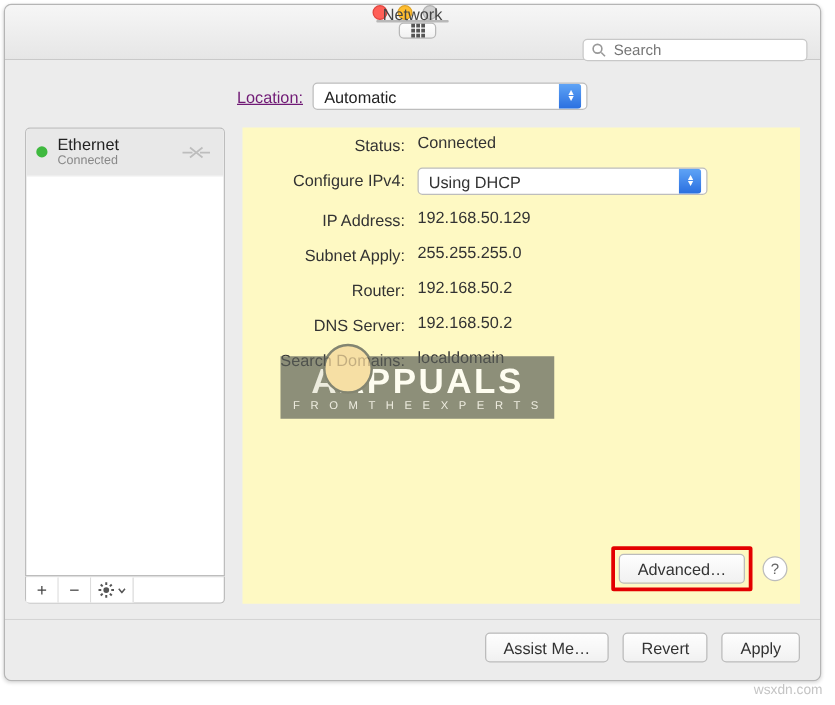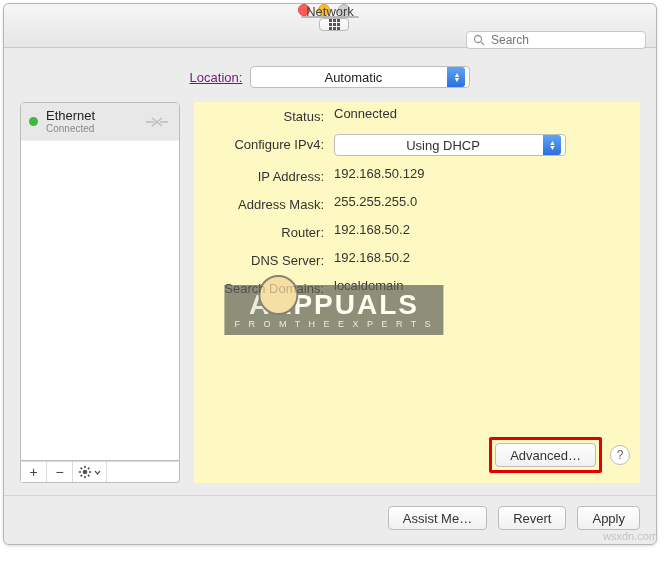--- a/index.html
+++ b/index.html
@@ -72,21 +72,21 @@
     height:22px; border:1px solid #bdbdbd; border-radius:4px; background:#fff;
     display:inline-flex; align-items:center; padding:0 4px 0 8px; font-size:13px;
     position:relative;
   }
   .popup-cap {
     width:18px; height:100%; border-left:1px solid rgba(0,0,0,0); display:flex; flex-direction:column;
     align-items:center; justify-content:center; gap:0px; margin-left:auto;
     background:linear-gradient(#5fa4f6,#2a6fe0); border-radius:0 3px 3px 0; color:#fff;
   }
   .location-popup { width:220px; }
-  .popup-text { flex:1; text-align:center; }
+  .popup-text { flex:1; text-align:left; }
 
   .columns { display:flex; gap:14px; flex:1; }
 
   
   .sidebar {
     width:160px; display:flex; flex-direction:column;
   }
   .service-list {
     flex:1; background:#fff; border:1px solid #bdbdbd; border-radius:4px 4px 0 0; overflow:hidden;
   }
@@ -141,21 +141,21 @@
     display:inline-block; background:rgba(90,94,88,0.92); padding:4px 10px 6px; position:relative;
   }
   .watermark .wm-top { font-size:28px; font-weight:800; letter-spacing:2px; }
   .watermark .wm-top .a { color:#e8e8e8; }
   .watermark .wm-top .rest { color:#fff; }
   .watermark .wm-sub { font-size:9px; letter-spacing:3px; color:#e8e8e8; margin-top:-2px;}
   .watermark .wm-face {
     position:absolute; left:34px; top:-10px; width:40px; height:40px; border-radius:50%;
     background:#f4d79a; border:2px solid #5b5f56;
   }
-  .wsxdn { position:absolute; right:10px; bottom:22px; font-size:11px; color:#c4c4c4; }
+  .wsxdn { position:absolute; right:10px; bottom:6px; font-size:11px; color:#c4c4c4; }
 
   .chevrons { line-height:5px; font-size:7px;}
 </style>
 </head>
 <body>
 
 <div class="window">
 
   <div class="titlebar">
     <div class="traffic">
@@ -274,21 +274,21 @@
             </div>
           </div>
         </div>
 
         <div class="row">
           <div class="lbl">IP Address:</div>
           <div class="val">192.168.50.129</div>
         </div>
 
         <div class="row">
-          <div class="lbl">Address Mask:</div>
+          <div class="lbl">Subnet Apply:</div>
           <div class="val">255.255.255.0</div>
         </div>
 
         <div class="row">
           <div class="lbl">Router:</div>
           <div class="val">192.168.50.2</div>
         </div>
 
         <div class="row">
           <div class="lbl">DNS Server:</div>

